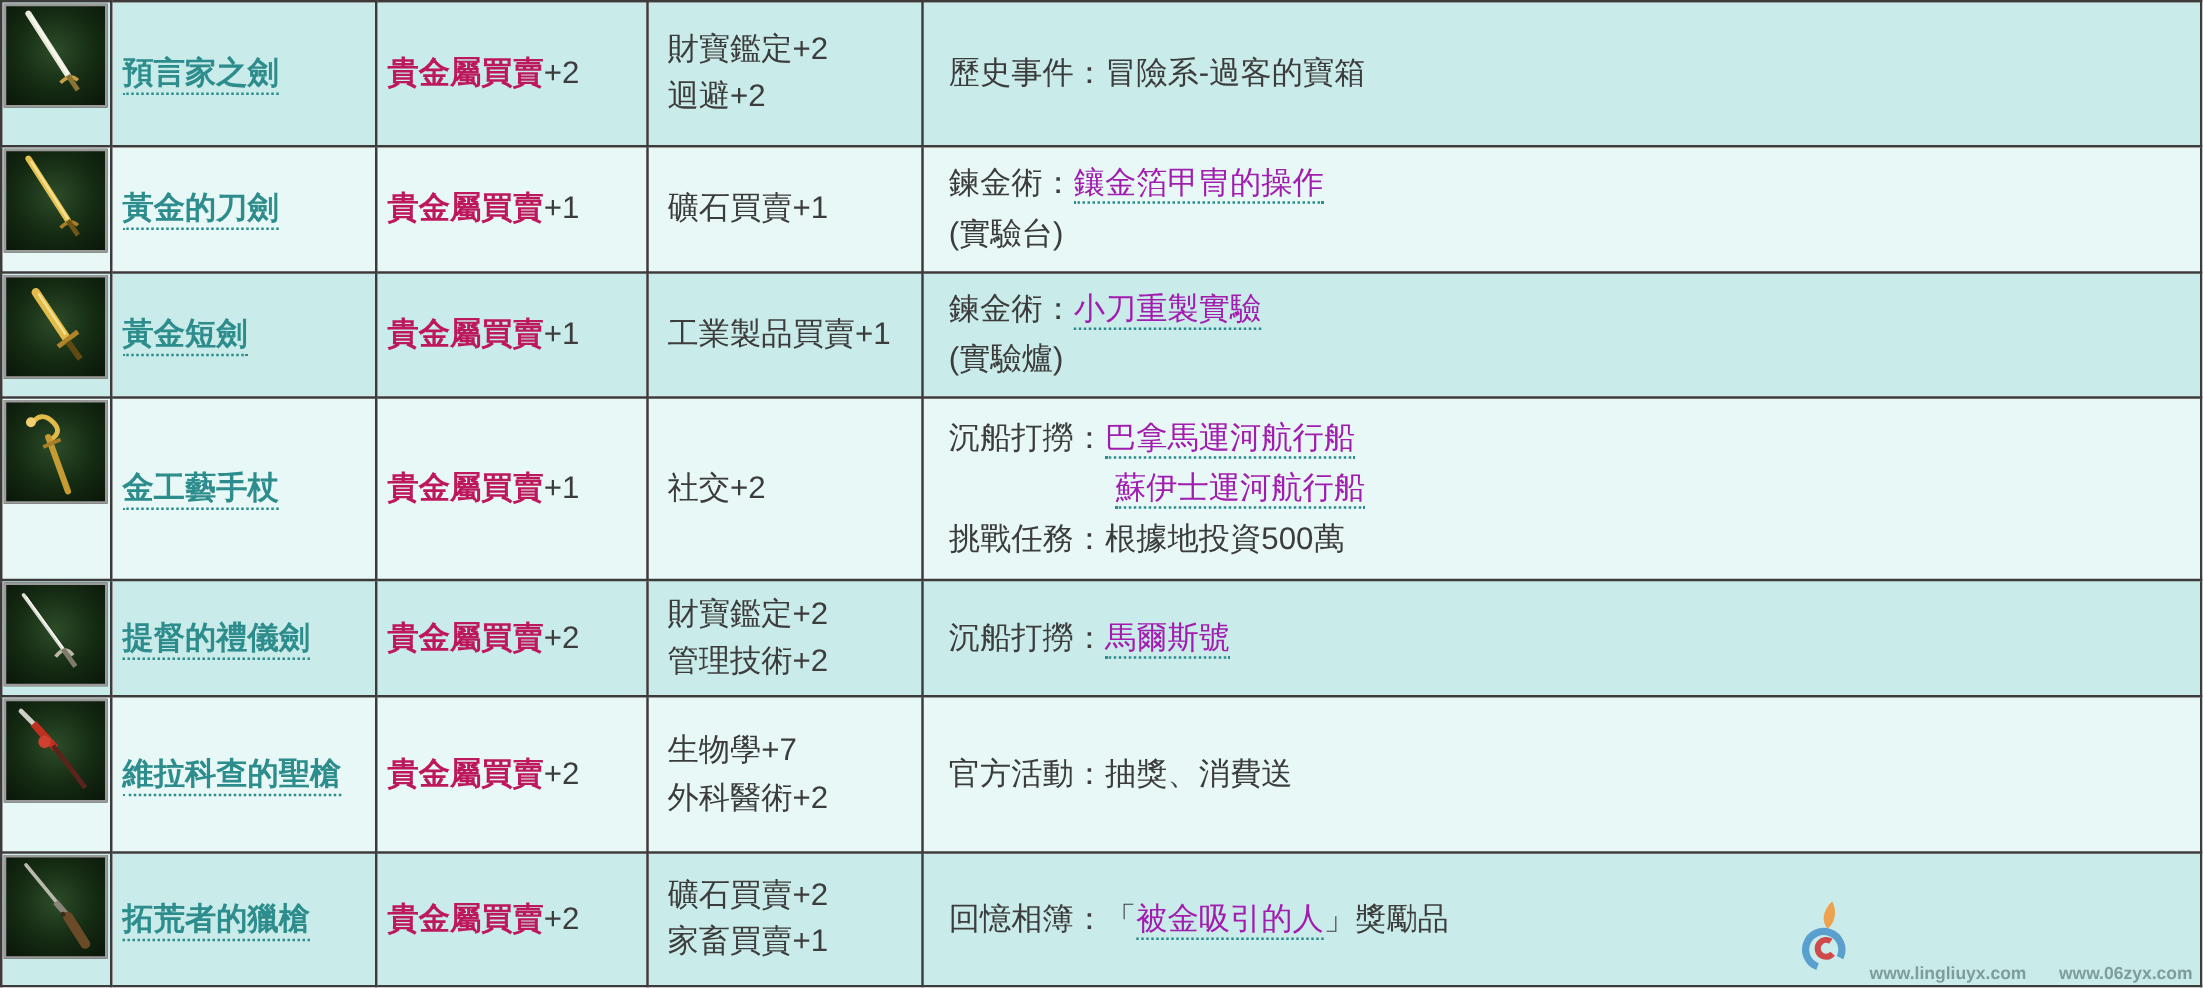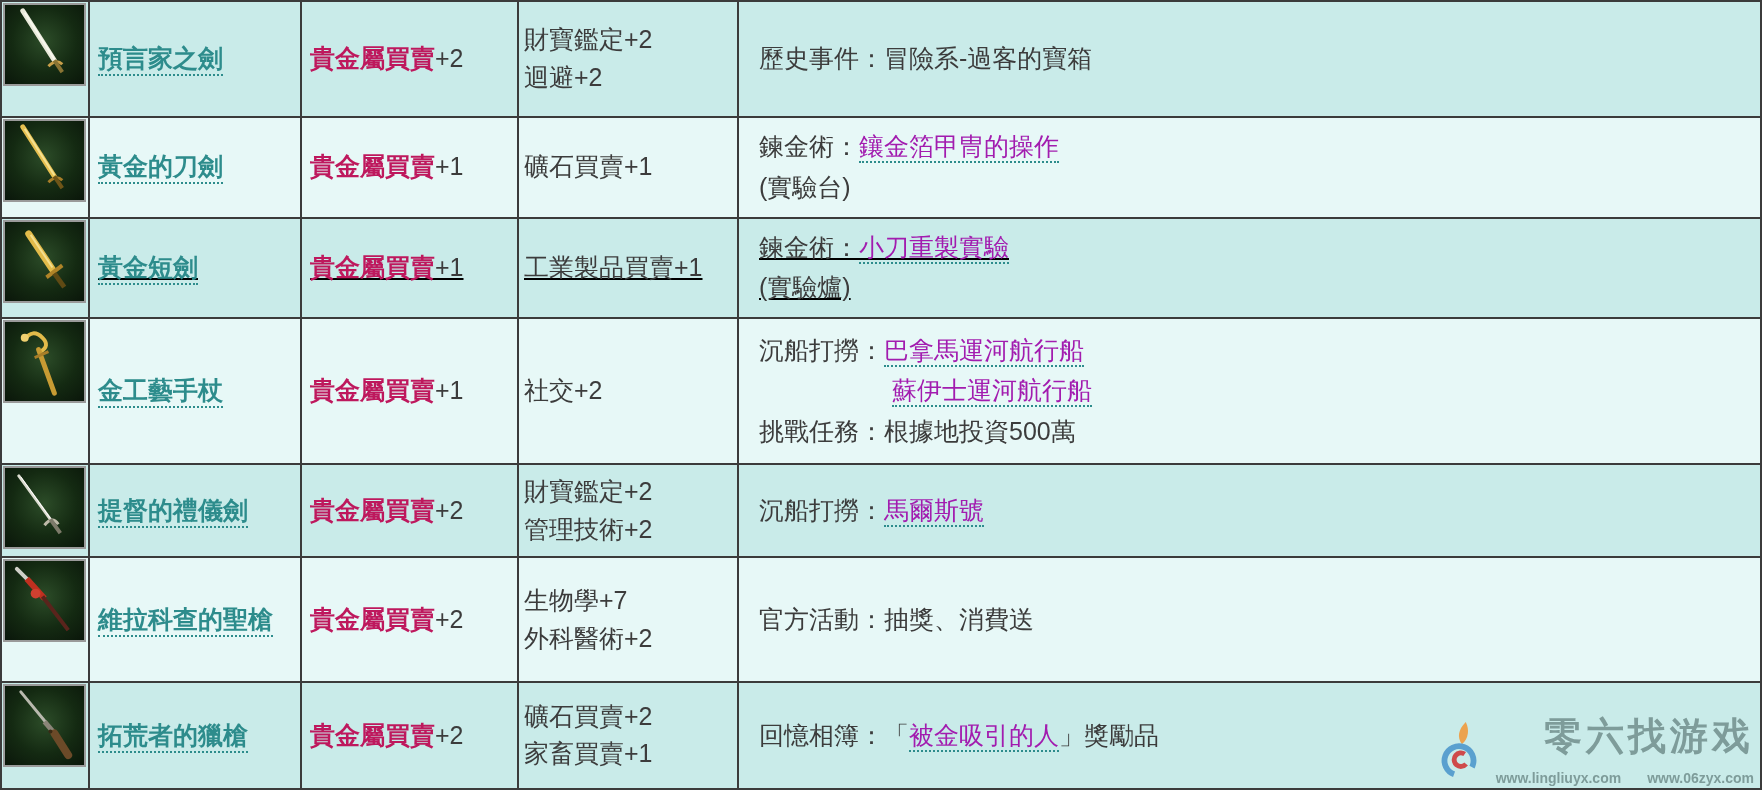--- a/index.html
+++ b/index.html
@@ -13,37 +13,37 @@
     width:1762px;height:790px;
   }
   th,td{border:2px solid #3b3b3b;overflow:hidden;}
   th{
     background:#349a9a;color:#ffffff;
     font-size:27px;font-weight:bold;padding:3px 0;text-align:center;
   }
   tr.hdr{height:40px;}
   tr.dark{background:#c9ebe9;}
   tr.light{background:#e7f8f7;}
-  tr.h1{height:108px;border-radius:32px;} tr.h2{height:86px;} tr.h3{height:74px;text-decoration:underline;}
+  tr.h1{height:108px;border-radius:32px;} tr.h2{height:86px;} tr.h3{height:74px;}
   tr.h4{height:136px;} tr.h5{height:80px;} tr.h6{height:116px;} tr.h7{height:100px;}
   td{font-size:25px;color:#3c3c3c;vertical-align:middle;padding:4px 8px;line-height:1.5;}
   td.icon-cell{padding:1px;vertical-align:top;}
   .icon{
     width:83px;height:83px;box-sizing:border-box;
     border:2px solid #9a9a9a;
     background:radial-gradient(circle at 50% 45%, #2c4c28 0%, #142a12 55%, #0a160a 100%);
   }
   .icon svg{display:block;width:100%;height:100%;}
   .name-link{
     color:#2d8c8c;font-weight:bold;cursor:pointer;
     border-bottom:2px dotted #2d8c8c;padding-bottom:2px;
   }
   .bonus-link{color:#be185d;font-weight:bold;cursor:pointer;}
   .bonus-value{color:#3c3c3c;}
-  .sup-cell{padding-left:5px;}
+  .sup-cell{padding-left:15px;}
   .acq-cell{padding-left:20px;}
   .acq-line{margin:3px 0;}
   .acq-link{
     color:#a21caf;cursor:pointer;
     border-bottom:2px dotted #2d8c8c;padding-bottom:1px;
   }
   .indent{padding-left:133px;}
   
   .watermark{
     position:absolute;right:8px;bottom:4px;z-index:5;
@@ -251,19 +251,18 @@
 
 <div class="watermark">
   <div>
     <svg width="58" height="62" viewBox="0 0 60 64">
       <path d="M37 2 C29 10 28 18 33 25 C40 19 41 10 37 2 Z" fill="#eca24e"></path>
       <circle cx="30" cy="42" r="15" fill="none" stroke="#5aa0cf" stroke-width="6" stroke-dasharray="72 24" transform="rotate(110 30 42)"></circle>
       <circle cx="32" cy="41" r="7" fill="none" stroke="#cf4a4a" stroke-width="5" stroke-dasharray="32 12" transform="rotate(40 32 41)"></circle>
     </svg>
   </div>
   <div class="wm-text">
-    <div class="wm-name">零六找游戏</div>
     <div class="wm-urls">
       <span>www.lingliuyx.com</span>
       <span>www.06zyx.com</span>
     </div>
   </div>
 </div>
 
 </body></html>

